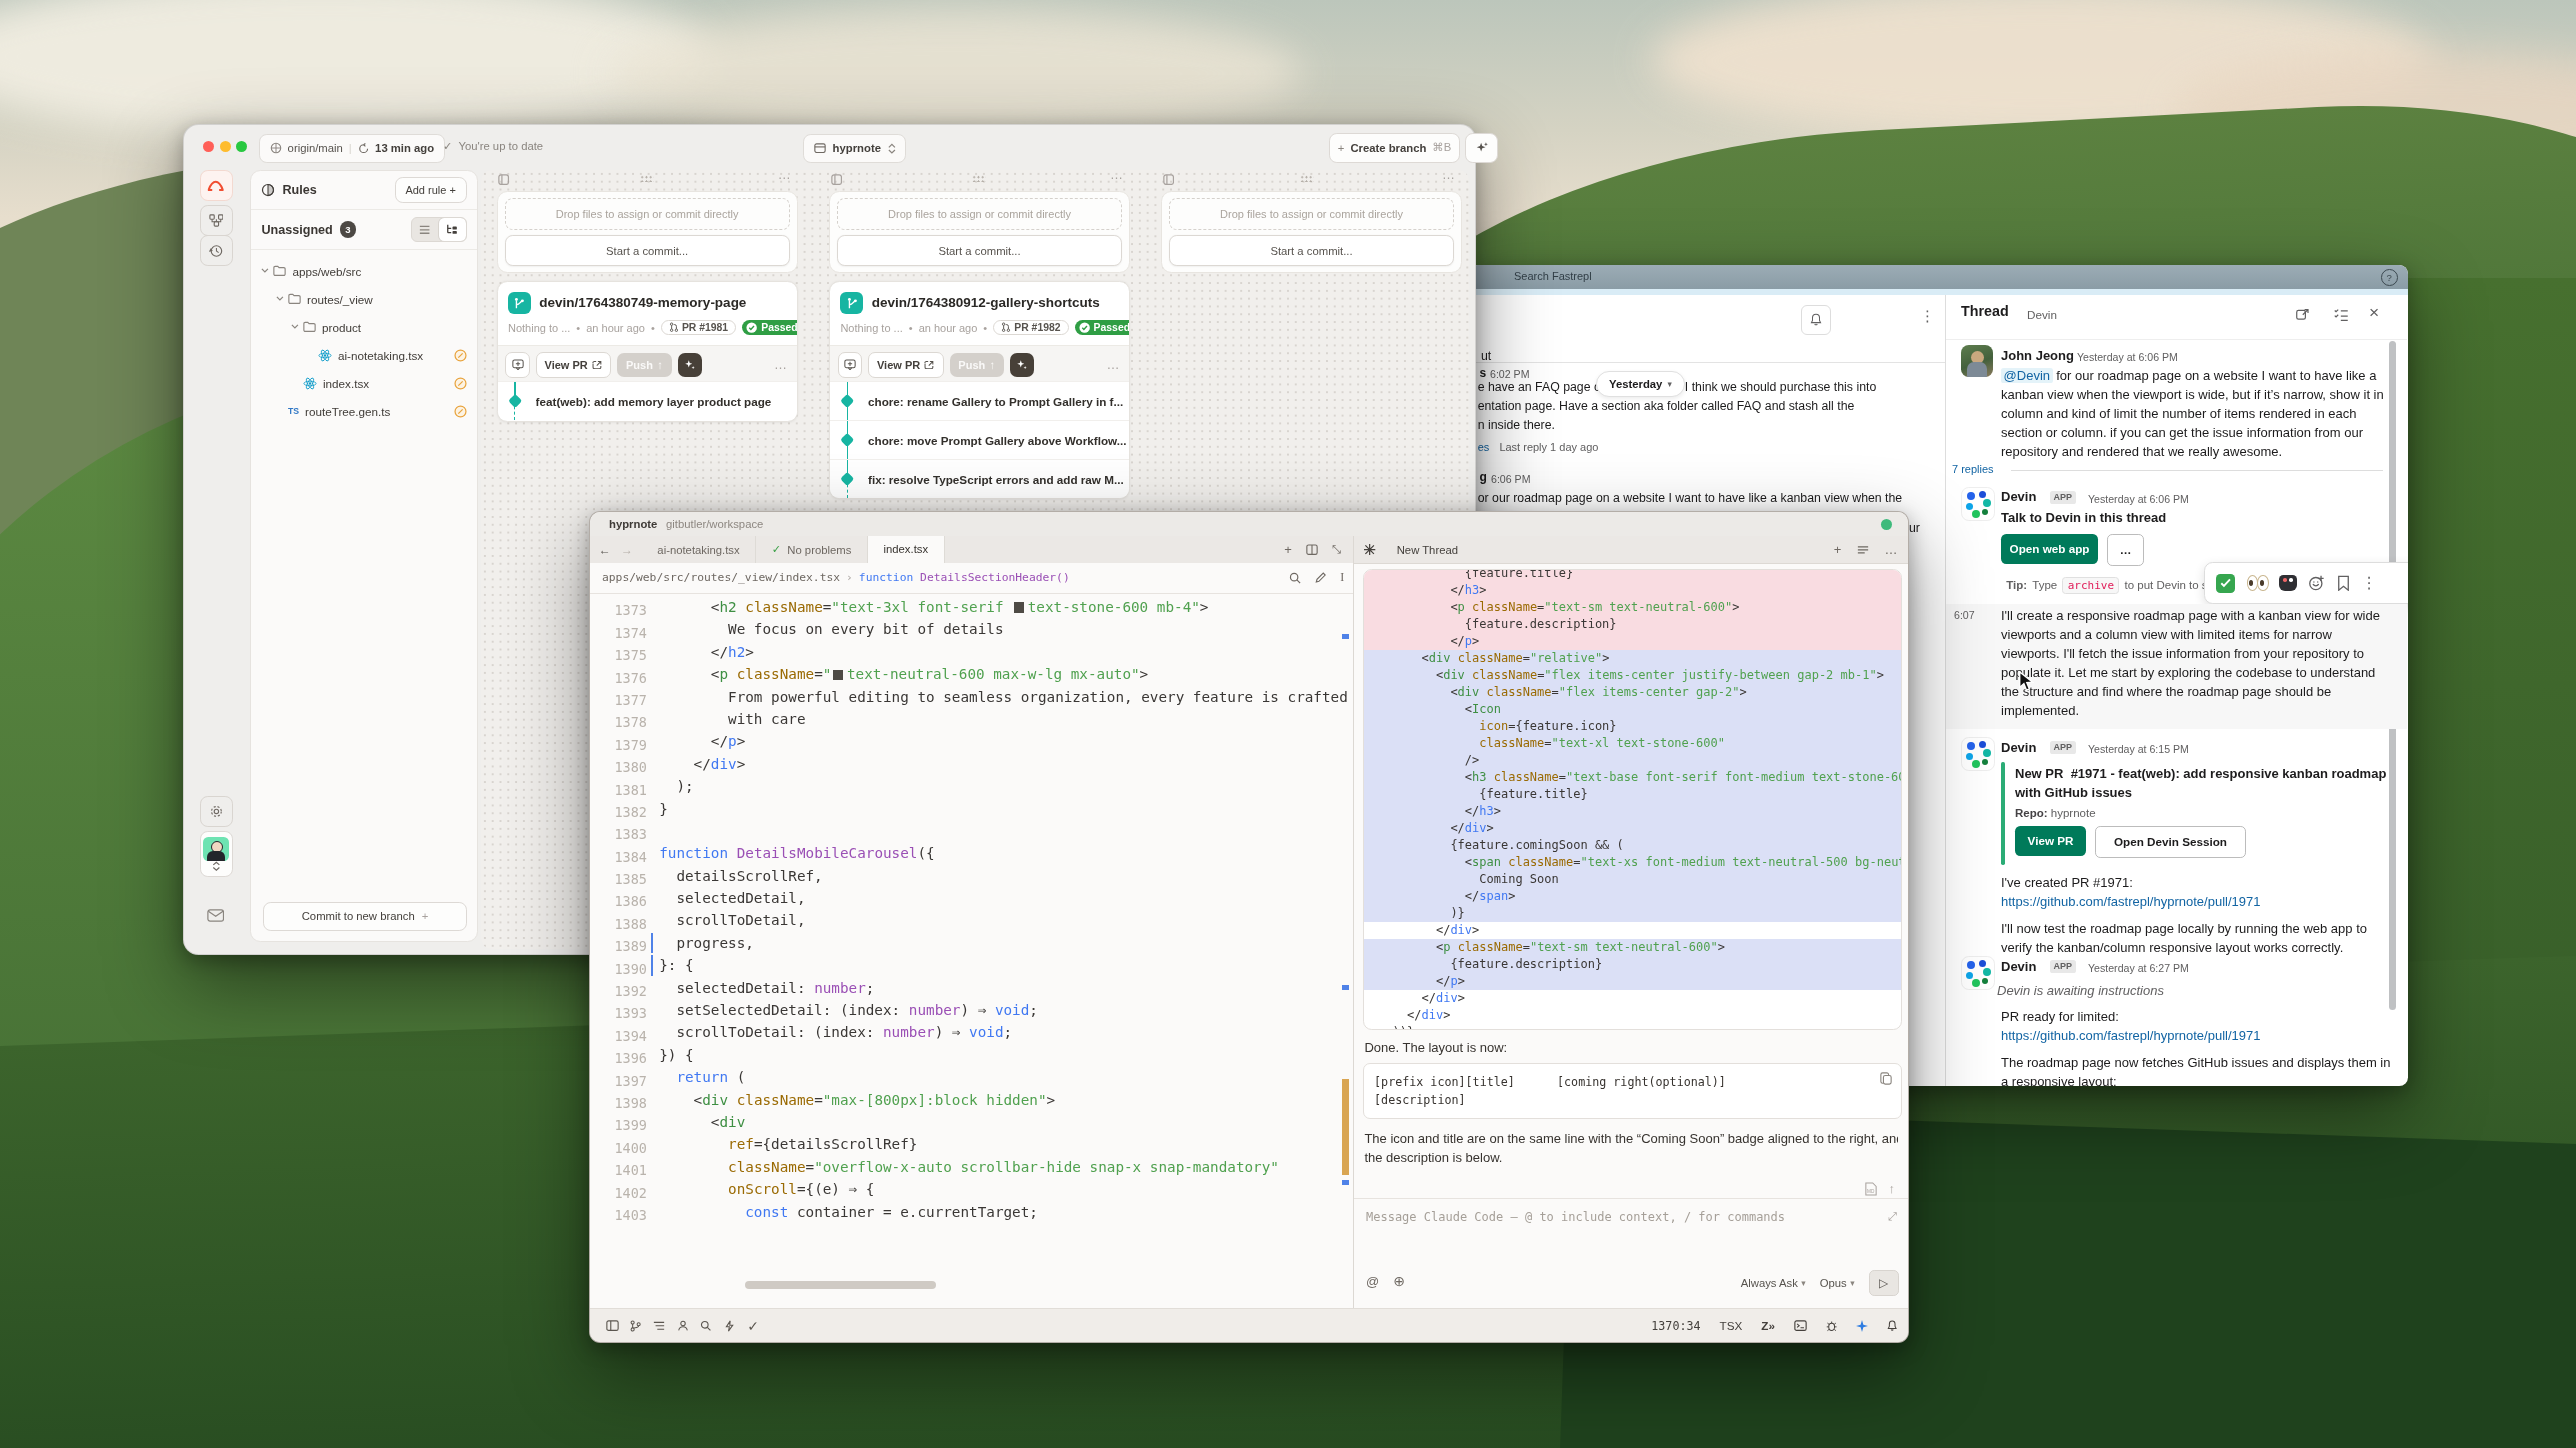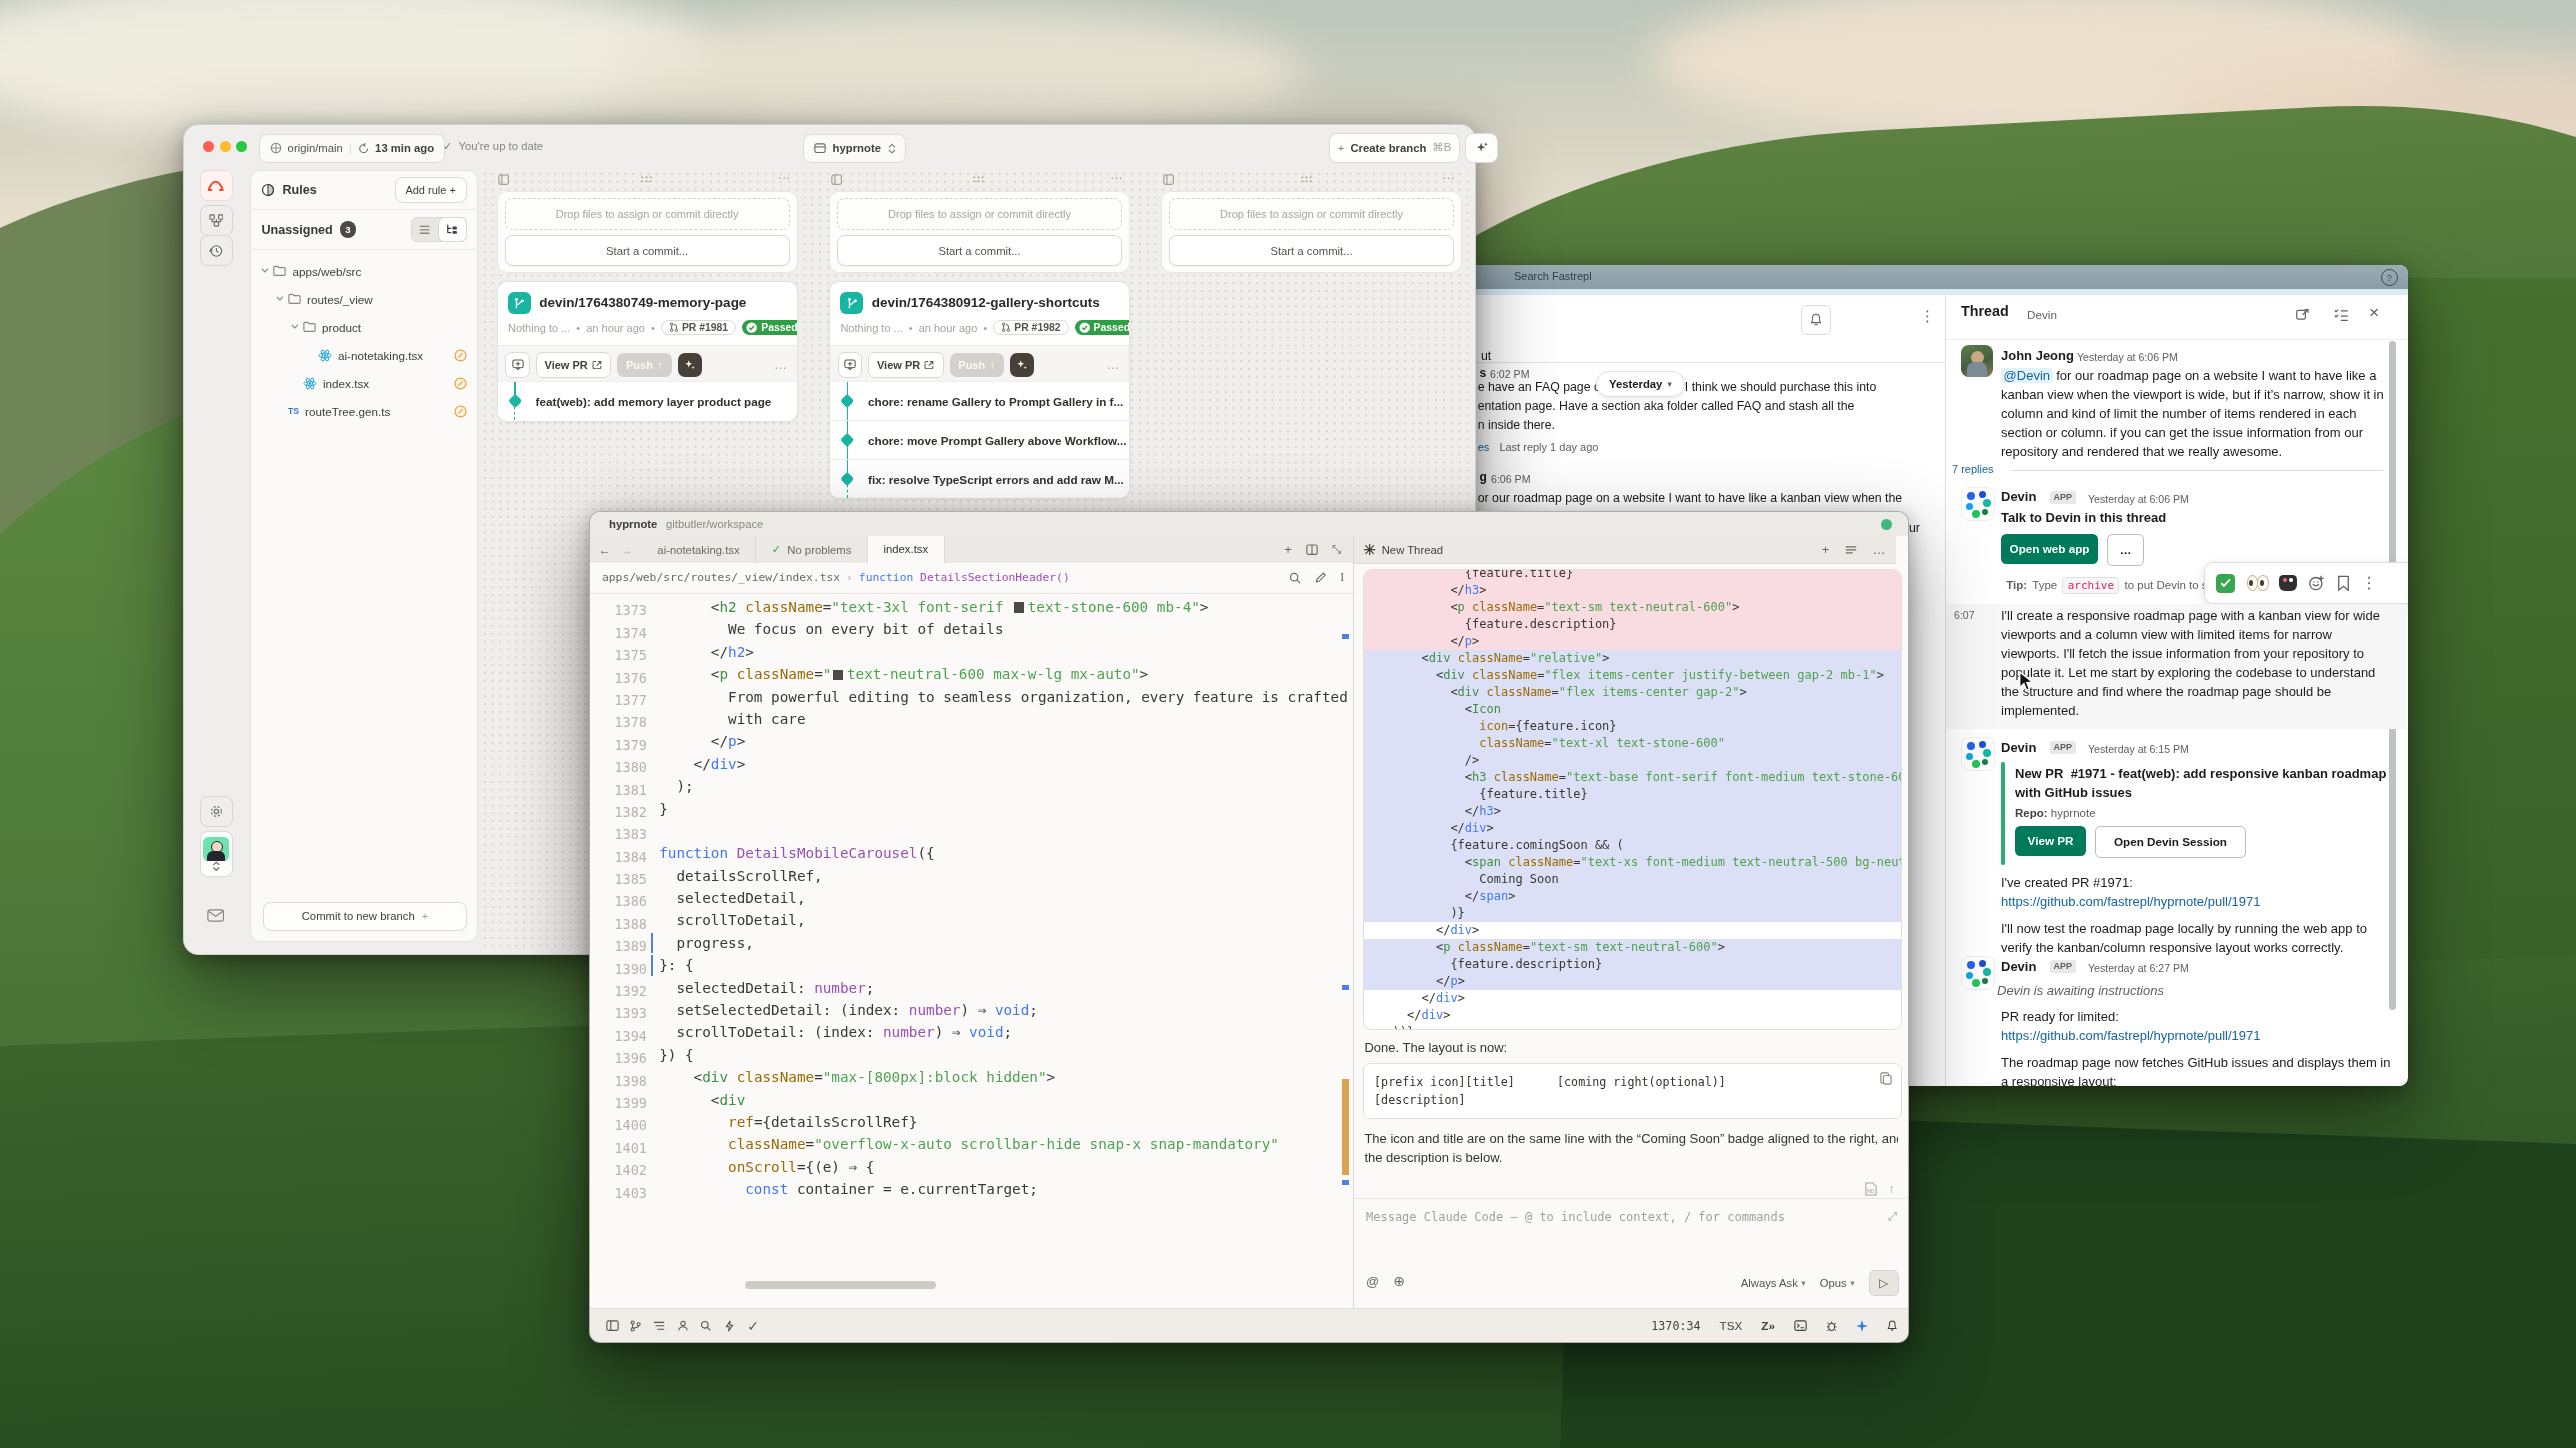--- a/index.html
+++ b/index.html
@@ -57,21 +57,21 @@
   .crow .ln{width:57px;text-align:right;color:#b9b3ac;font-size:13.5px;flex:none;font-family:"DejaVu Sans Mono",monospace;}
   .crow .mark{width:8.7px;height:100%;flex:none;margin-left:3.5px;position:relative;}
   .crow .mark.mod::before{content:"";position:absolute;left:0;top:0.9px;bottom:0.9px;width:2.6px;background:#4f82e8;}
   .crow pre{margin:0;font-family:"DejaVu Sans Mono",monospace;font-size:14.3px;line-height:22.4px;white-space:pre;}
   .cp{color:#3a3735}.ct{color:#3e8f43}.cc{color:#4078f2}.ca{color:#9a6a03}.cs{color:#50a14f}.ck{color:#4078f2}.cy{color:#9a4fb5}.cr{color:#ca1243}
   .sw{display:inline-block;width:10.4px;height:10.4px;background:#4e4a45;margin:0 3.5px 0 1.7px;vertical-align:-0.9px;}
   .zstatus{position:absolute;left:0;right:0;bottom:0;height:33px;background:#f0ede9;border-top:0.9px solid #e1ddd8;display:flex;align-items:center;padding:0 10.4px;color:#57534e;}
   .sic{width:23.5px;display:flex;justify-content:center;color:#5b564f;}
   
   .apanel{position:absolute;background:#fbfaf9;border-left:0.9px solid #dcd8d3;}
-  .ap-head{position:absolute;left:0;top:0;right:13px;height:27px;background:#ebe8e5;border-bottom:0.9px solid #ddd9d4;display:flex;align-items:center;padding:0 10.4px;font-size:11.3px;color:#44403c;gap:6px;text-align:right;}
+  .ap-head{position:absolute;left:0;top:0;right:1px;height:27px;background:#ebe8e5;border-bottom:0.9px solid #ddd9d4;display:flex;align-items:center;padding:0 10.4px;font-size:11.3px;color:#44403c;gap:21px;text-align:right;}
   .diffbox{position:absolute;border:0.9px solid #e3dfdb;border-radius:8.7px;background:#fff;overflow:hidden;}
   .drow{height:17px;}
   .drow pre{margin:0;font-family:"DejaVu Sans Mono",monospace;font-size:12px;line-height:17px;white-space:pre;}
   .drow.del{background:#f9dce1;}
   .drow.add{background:#dbe0f6;}
   .layoutbox{position:absolute;border:0.9px solid #e3dfdb;border-radius:7px;background:#fff;}
   .footbtn{display:flex;align-items:center;gap:3.5px;font-size:11.3px;color:#57534e;}
   
   .slack{background:#fff;border-radius:8.7px;overflow:hidden;}
   .sl-title{position:absolute;left:0;top:0;right:0;height:24px;background:linear-gradient(#9cacb5,#8a9ca6);display:flex;align-items:center;}
@@ -816,20 +816,25 @@
           <div class="ln">1394</div>
           <div class="mark"></div>
           <pre><span class="cp">  scrollToDetail: (index: </span><span class="cy">number</span><span class="cp">) ⇒ </span><span class="ck">void</span><span class="cp">;</span></pre>
         </div>
         <div class="crow">
           <div class="ln">1396</div>
           <div class="mark"></div>
           <pre><span class="cp">}) {</span></pre>
         </div>
         <div class="crow">
+          <div class="ln">1397</div>
+          <div class="mark"></div>
+          <pre><span class="cp">  </span><span class="ck">return</span><span class="cp"> (</span></pre>
+        </div>
+        <div class="crow">
           <div class="ln">1398</div>
           <div class="mark"></div>
           <pre><span class="cp">    &lt;</span><span class="ct">div</span><span class="cp"> </span><span class="ca">className</span><span class="cp">=</span><span class="cs">"max-[800px]:block hidden"</span><span class="cp">&gt;</span></pre>
         </div>
         <div class="crow">
           <div class="ln">1399</div>
           <div class="mark"></div>
           <pre><span class="cp">      &lt;</span><span class="ct">div</span></pre>
         </div>
         <div class="crow">

